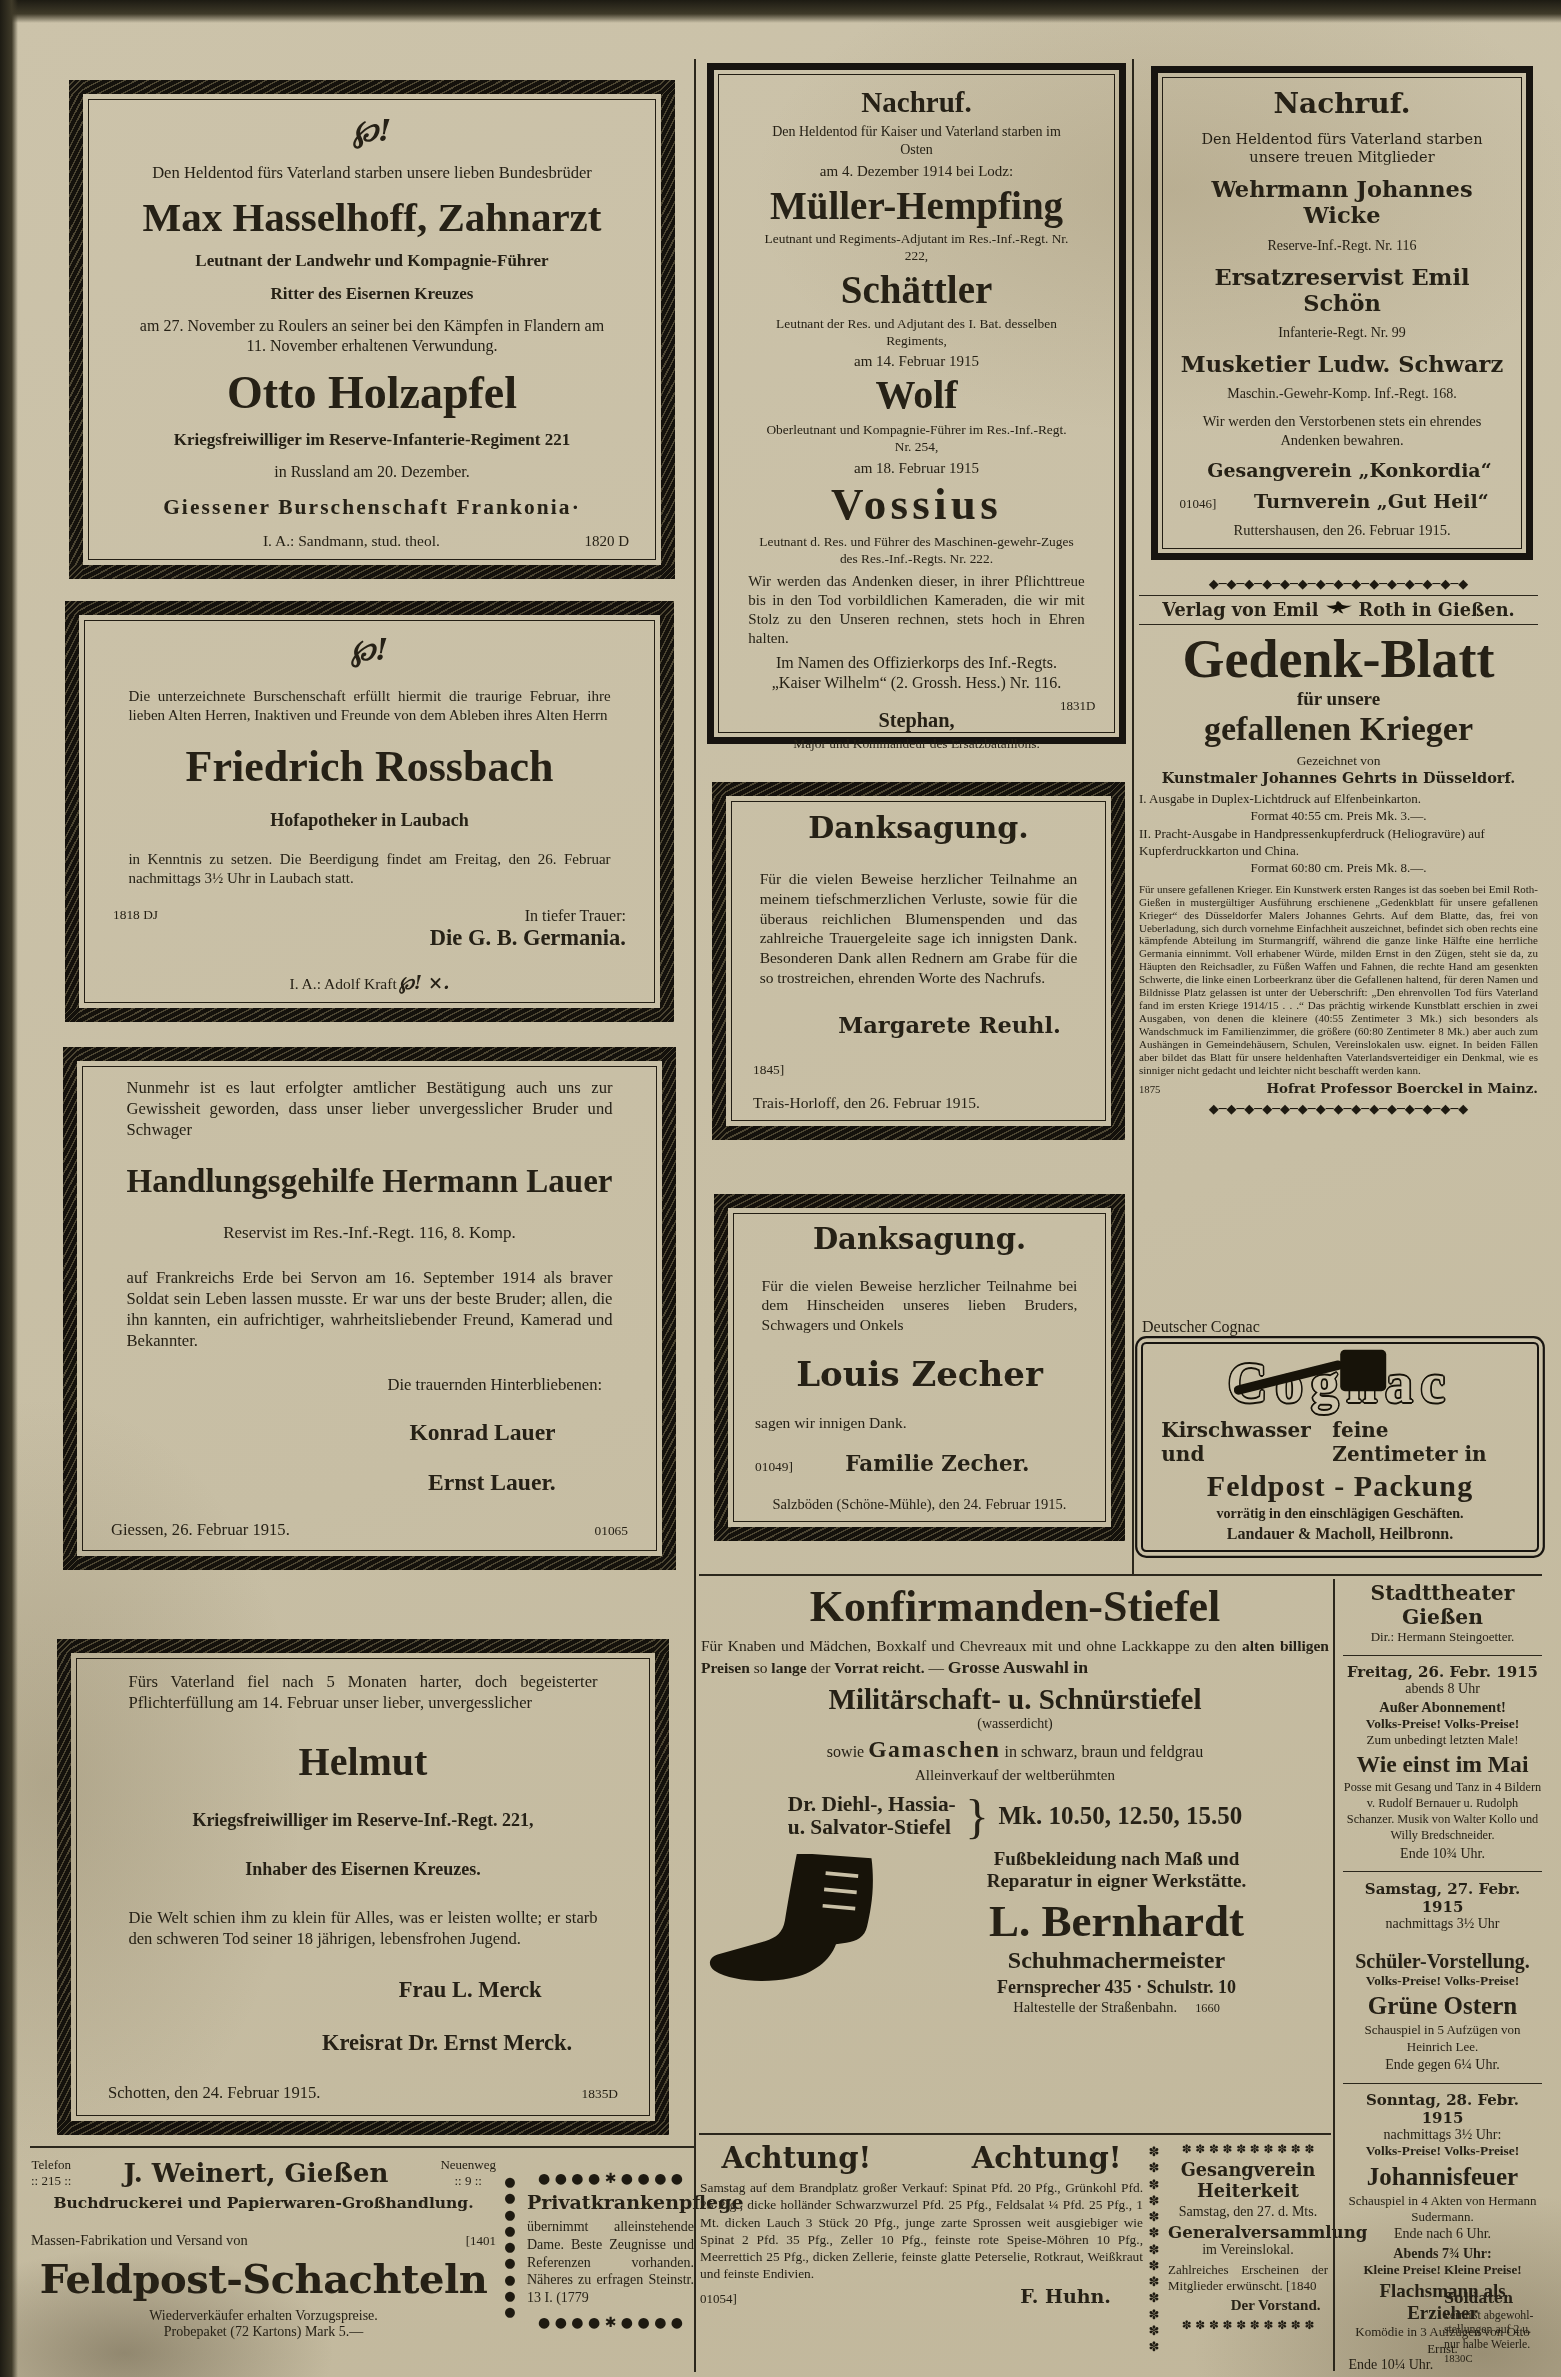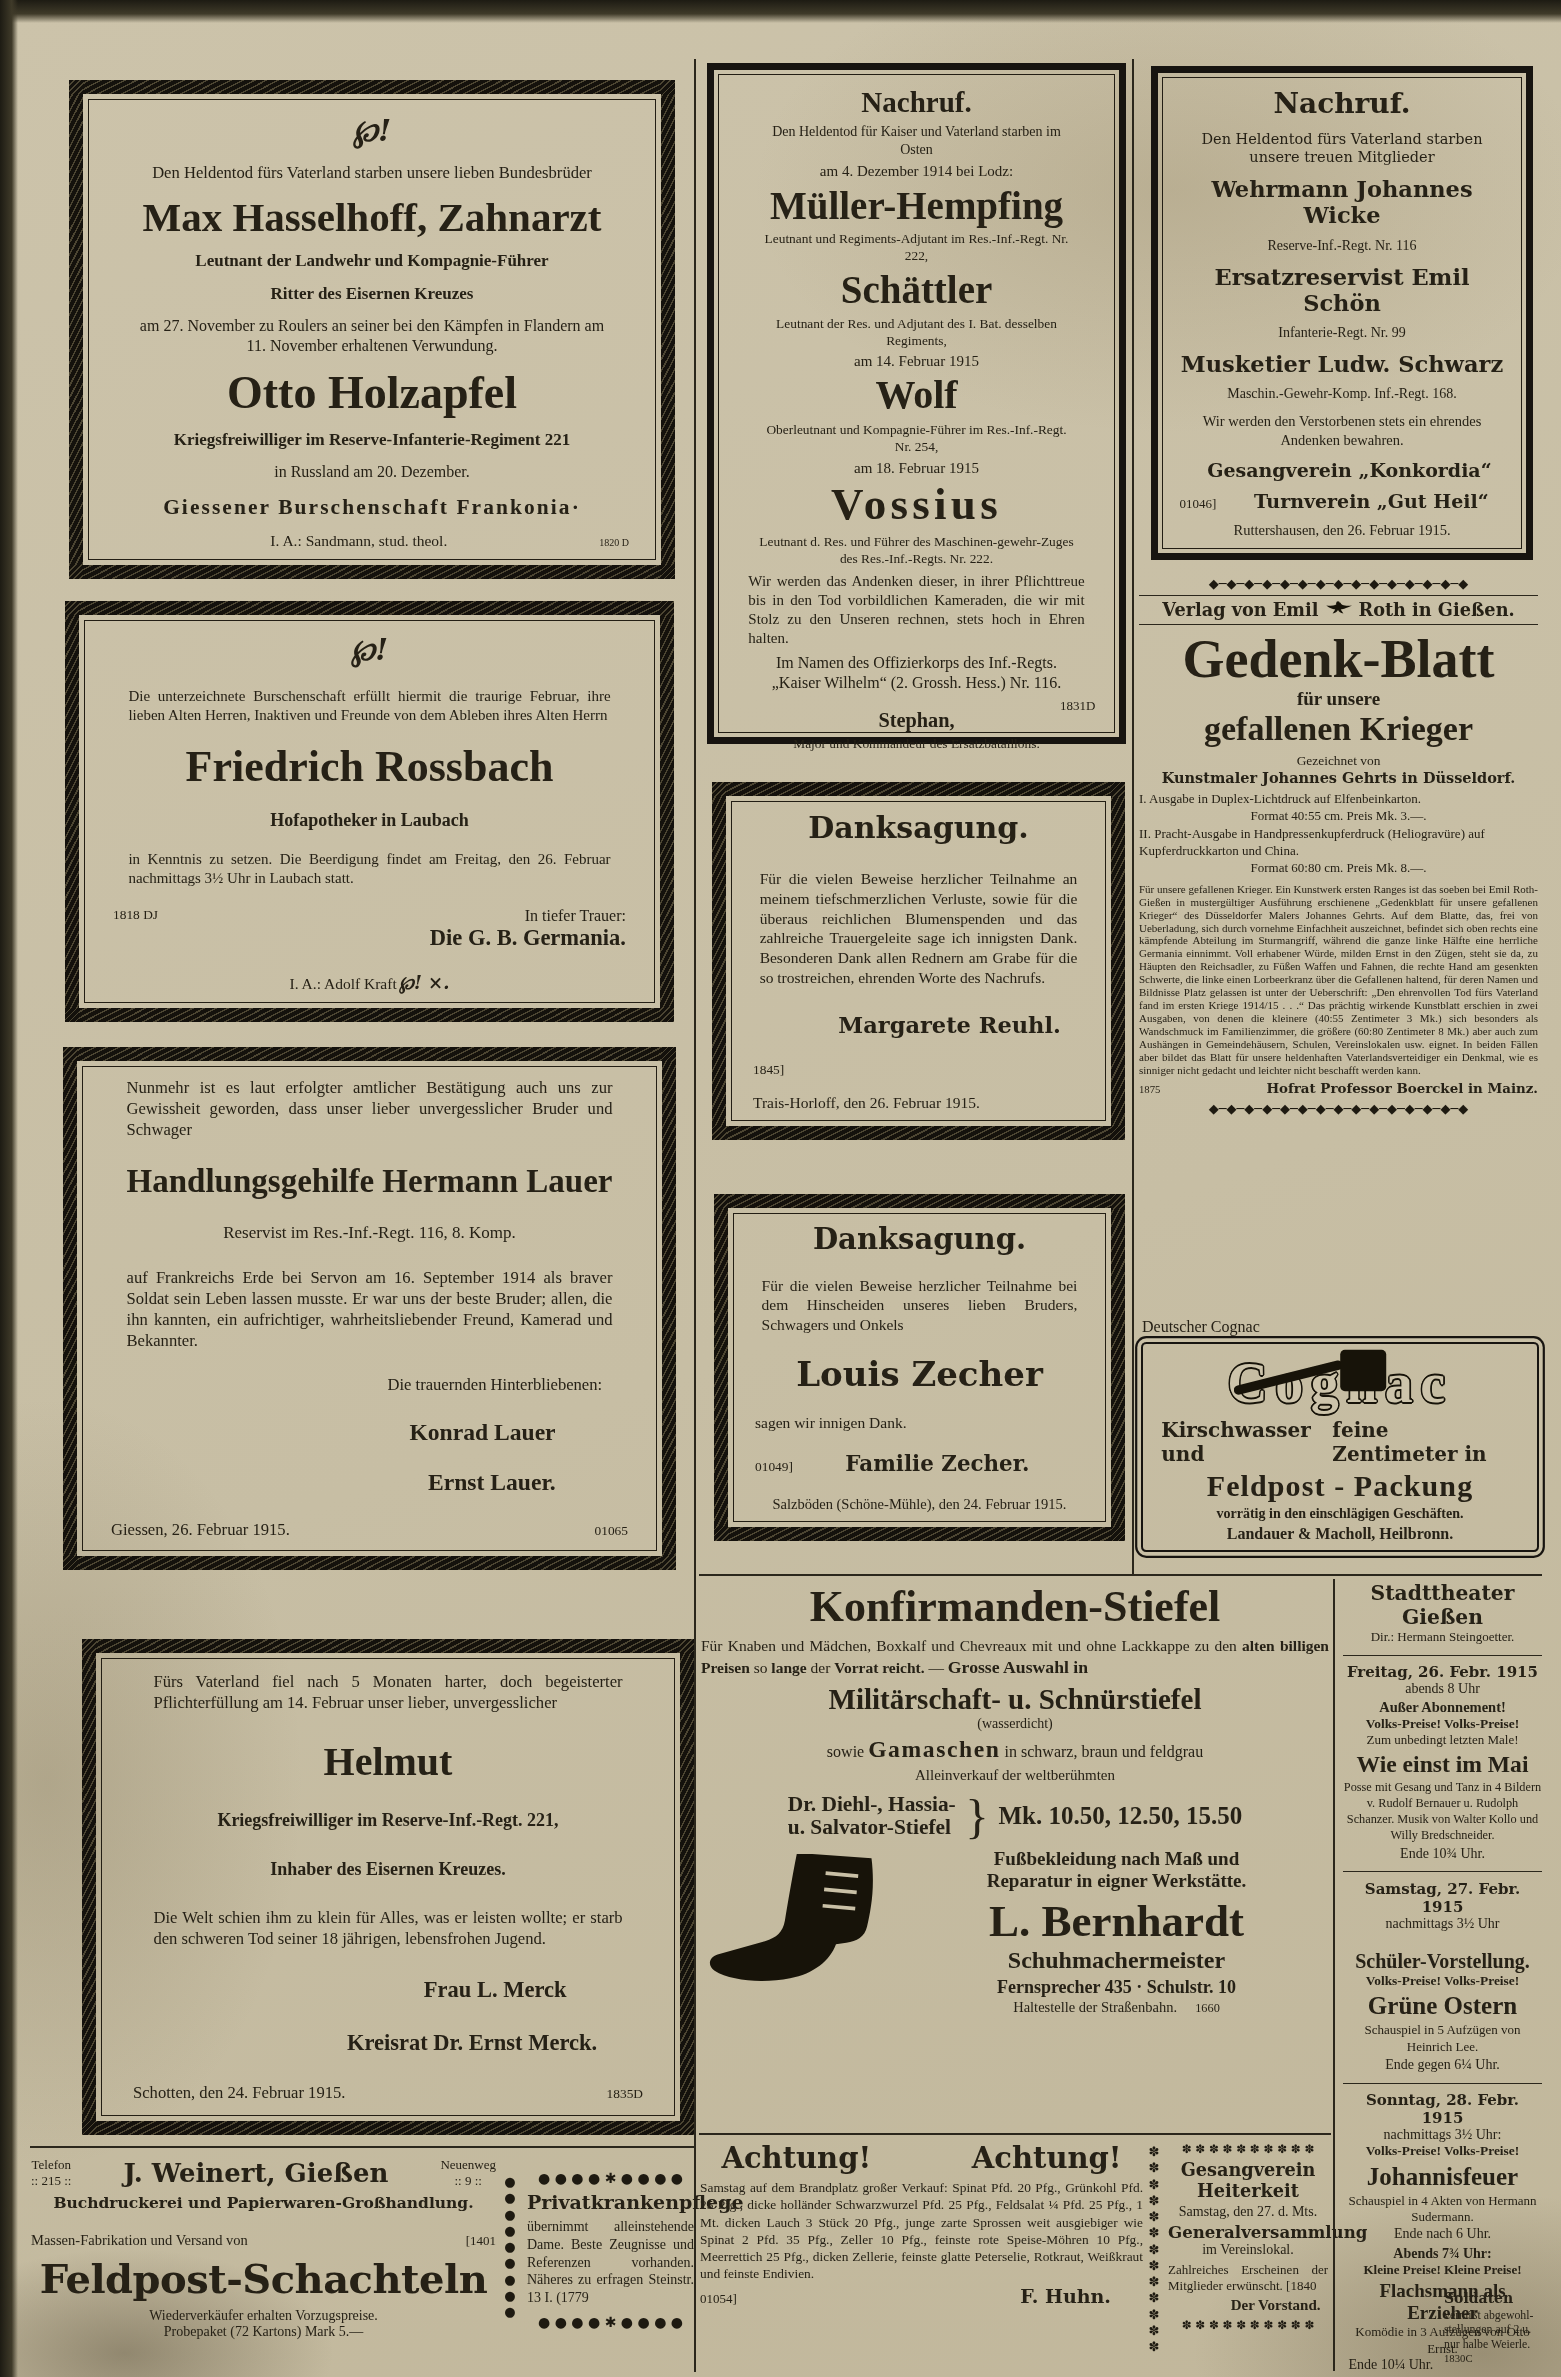--- a/index.html
+++ b/index.html
@@ -57,21 +57,21 @@
       <div class="b ctr" style="font-size:17px">Leutnant der Landwehr und Kompagnie-Führer</div>
       <div class="b ctr" style="font-size:17px">Ritter des Eisernen Kreuzes</div>
       <p class="ctr" style="font-size:16px;width:92%">am 27. November zu Roulers an seiner bei den Kämpfen in Flandern am 11. November erhaltenen Verwundung.</p>
       <h1 class="name" style="font-size:46px">Otto Holzapfel</h1>
       <div class="b ctr" style="font-size:17px">Kriegsfreiwilliger im Reserve-Infanterie-Regiment 221</div>
       <p class="ctr" style="font-size:16px">in Russland am 20. Dezember.</p>
       <div class="b ctr" style="font-size:21.4px;letter-spacing:2.1px">Giessener Burschenschaft Frankonia·</div>
       <div class="row">
         <span style="font-size:13.4px;visibility:hidden">.</span>
         <span style="font-size:15.5px">I. A.: Sandmann, stud. theol.</span>
-        <span style="font-size:10px">1820 D</span>
+        <span style="font-size:15px">1820 D</span>
       </div>
     </div>
   </section>
 
   <section class="abs ornate" style="left:65px;top:601px;width:609px;height:421px">
     <div class="stack" style="padding:14px 34px;gap:7.5px">
       <div class="zk" style="font-size:29px">℘!</div>
       <p class="just" style="font-size:15px;width:94%">Die unterzeichnete Burschenschaft erfüllt hiermit die traurige Februar, ihre lieben Alten Herren, Inaktiven und Freunde von dem Ableben ihres Alten Herrn</p>
       <h1 class="name" style="font-size:44px">Friedrich Rossbach</h1>
       <div class="b ctr" style="font-size:18px">Hofapotheker in Laubach</div>
@@ -103,21 +103,21 @@
       <div style="width:90%;text-align:right;font-size:16.6px">Die trauernden Hinterbliebenen:</div>
       <div class="b" style="width:72%;text-align:right;font-size:23.6px">Konrad Lauer</div>
       <div class="b" style="width:72%;text-align:right;font-size:23.6px">Ernst Lauer.</div>
       <div class="row">
         <span style="font-size:16.6px">Giessen, 26. Februar 1915.</span>
         <span style="font-size:13.4px">01065</span>
       </div>
     </div>
   </section>
 
-  <section class="abs ornate" style="left:82px;top:1639px;width:612px;height:496px">
+  <section class="abs ornate" style="left:57px;top:1639px;width:612px;height:496px">
     <div class="stack" style="padding:18px 37px;gap:9.6px">
       <p class="just" style="font-size:16.6px;width:92%">Fürs Vaterland fiel nach 5 Monaten harter, doch begeisterter Pflichterfüllung am 14. Februar unser lieber, unvergesslicher</p>
       <h1 class="name" style="font-size:40px">Helmut</h1>
       <div class="b ctr" style="font-size:18px">Kriegsfreiwilliger im Reserve-Inf.-Regt. 221,</div>
       <div class="b ctr" style="font-size:18px">Inhaber des Eisernen Kreuzes.</div>
       <p class="just" style="font-size:16.6px;width:92%">Die Welt schien ihm zu klein für Alles, was er leisten wollte; er starb den schweren Tod seiner 18 jährigen, lebensfrohen Jugend.</p>
       <div class="b" style="width:70%;text-align:right;font-size:22.5px">Frau L. Merck</div>
       <div class="b" style="width:82%;text-align:right;font-size:22.5px">Kreisrat Dr. Ernst Merck.</div>
       <div class="row">
         <span style="font-size:16.6px">Schotten, den 24. Februar 1915.</span>

